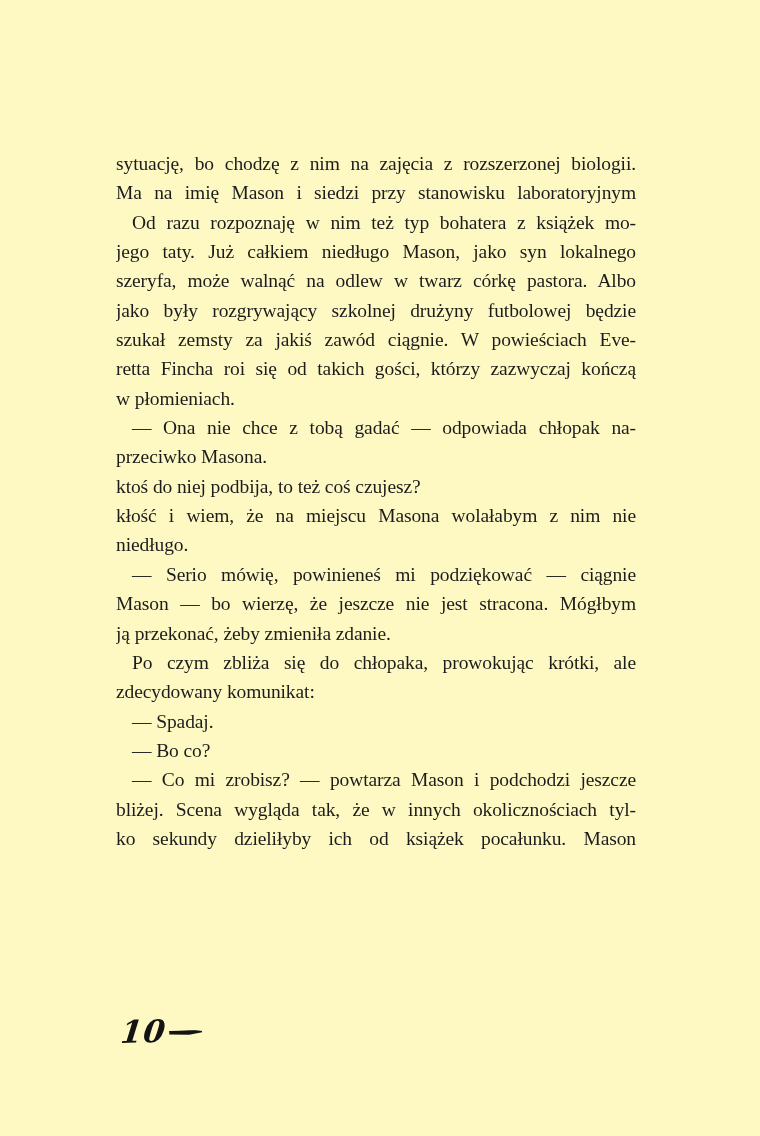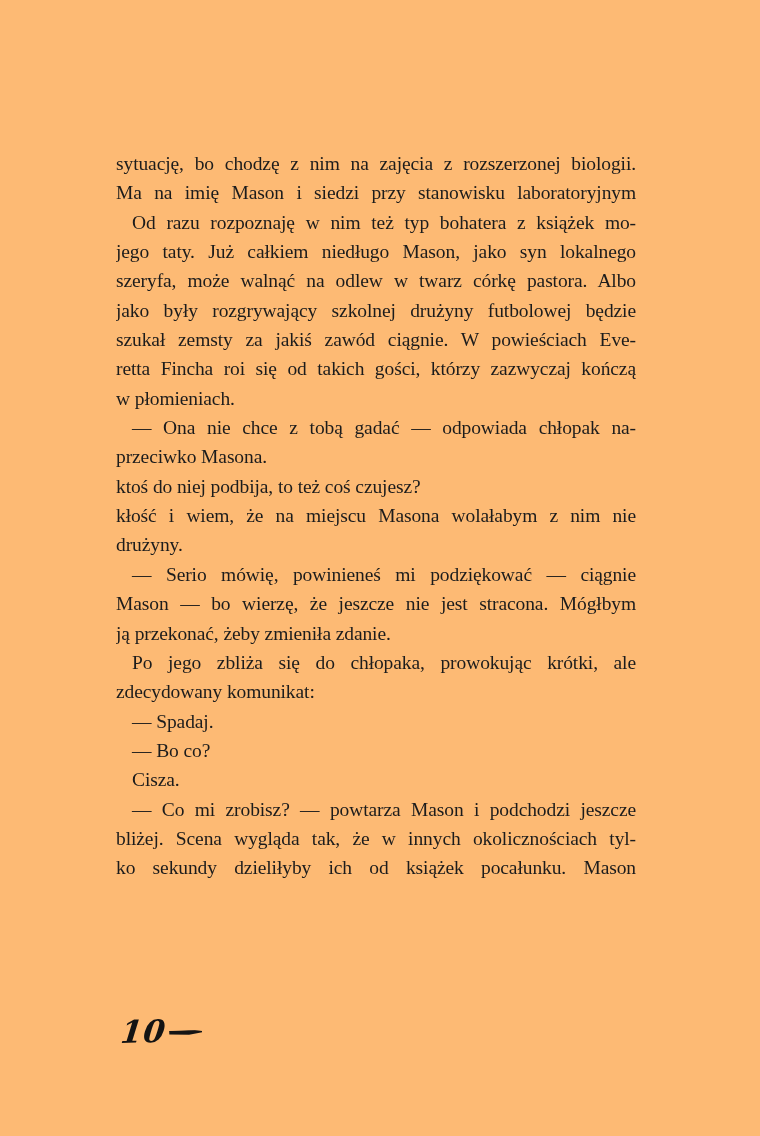--- a/index.html
+++ b/index.html
@@ -11,21 +11,21 @@
     height: 1136px;
     position: relative;
     background: #ffffff;
     font-family: "Liberation Serif", serif;
     color: #1c1c1c;
     overflow: hidden;
   }
   .page {
     position: absolute;
     inset: 0;
-    background: #fdba74;
+    background: #fef9c3;
     padding-left: 36px;
   }
   .page-text {
     position: absolute;
     left: 116px;
     top: 149px;
     width: 520px;
     font-size: 19.5px;
     line-height: 29.35px;
     letter-spacing: -0.1px;
@@ -86,29 +86,28 @@
       <div class="line just">jego taty. Już całkiem niedługo Mason, jako syn lokalnego</div>
       <div class="line just">szeryfa, może walnąć na odlew w twarz córkę pastora. Albo</div>
       <div class="line just">jako były rozgrywający szkolnej drużyny futbolowej będzie</div>
       <div class="line just">szukał zemsty za jakiś zawód ciągnie. W powieściach Eve-</div>
       <div class="line just">retta Fincha roi się od takich gości, którzy zazwyczaj kończą</div>
       <div class="line">w płomieniach.</div>
       <div class="line just indent">— Ona nie chce z tobą gadać — odpowiada chłopak na-</div>
       <div class="line">przeciwko Masona.</div>
       <div class="line">ktoś do niej podbija, to też coś czujesz?</div>
       <div class="line just">kłość i wiem, że na miejscu Masona wolałabym z nim nie</div>
-      <div class="line">drużyny.</div>
+      <div class="line">niedługo.</div>
       <div class="line just indent">— Serio mówię, powinieneś mi podziękować — ciągnie</div>
       <div class="line just">Mason — bo wierzę, że jeszcze nie jest stracona. Mógłbym</div>
       <div class="line">ją przekonać, żeby zmieniła zdanie.</div>
-      <div class="line just indent">Po jego zbliża się do chłopaka, prowokując krótki, ale</div>
+      <div class="line just indent">Po czym zbliża się do chłopaka, prowokując krótki, ale</div>
       <div class="line">zdecydowany komunikat:</div>
       <div class="line indent">— Spadaj.</div>
       <div class="line indent">— Bo co?</div>
-      <div class="line indent">Cisza.</div>
       <div class="line just indent">— Co mi zrobisz? — powtarza Mason i podchodzi jeszcze</div>
       <div class="line just">bliżej. Scena wygląda tak, że w innych okolicznościach tyl-</div>
       <div class="line just">ko sekundy dzieliłyby ich od książek pocałunku. Mason</div>
     </div>
 
   <div class="page-number">
     <span class="pn-digits">10</span>
     <span class="pn-dash"></span>
   </div>
 

